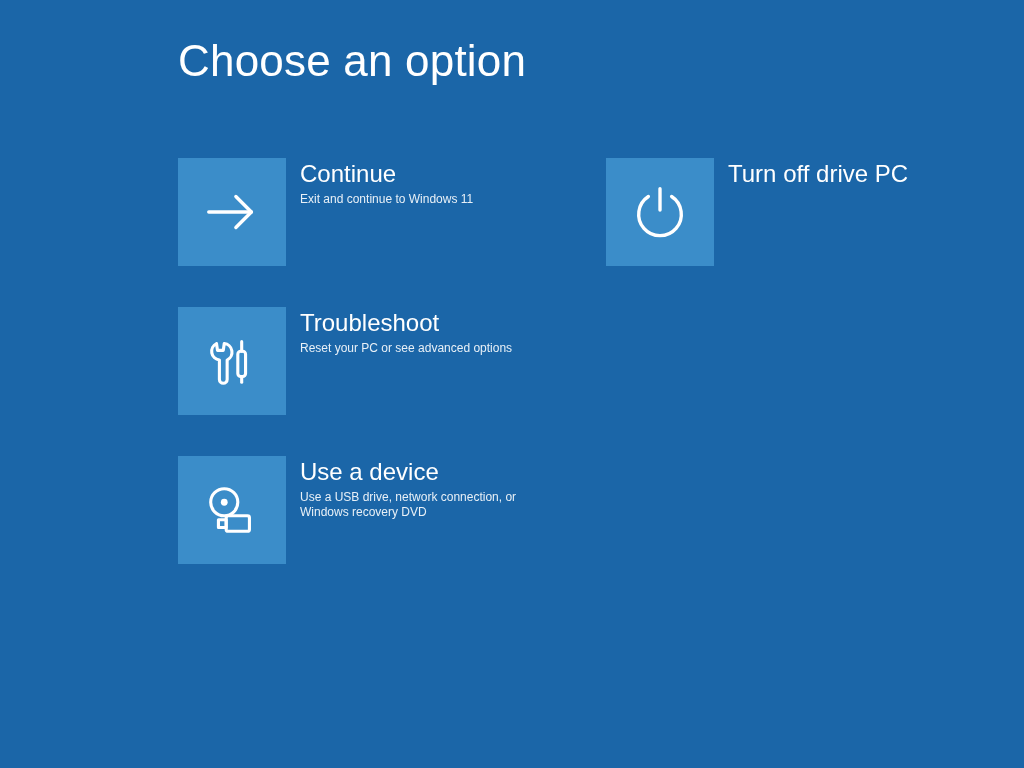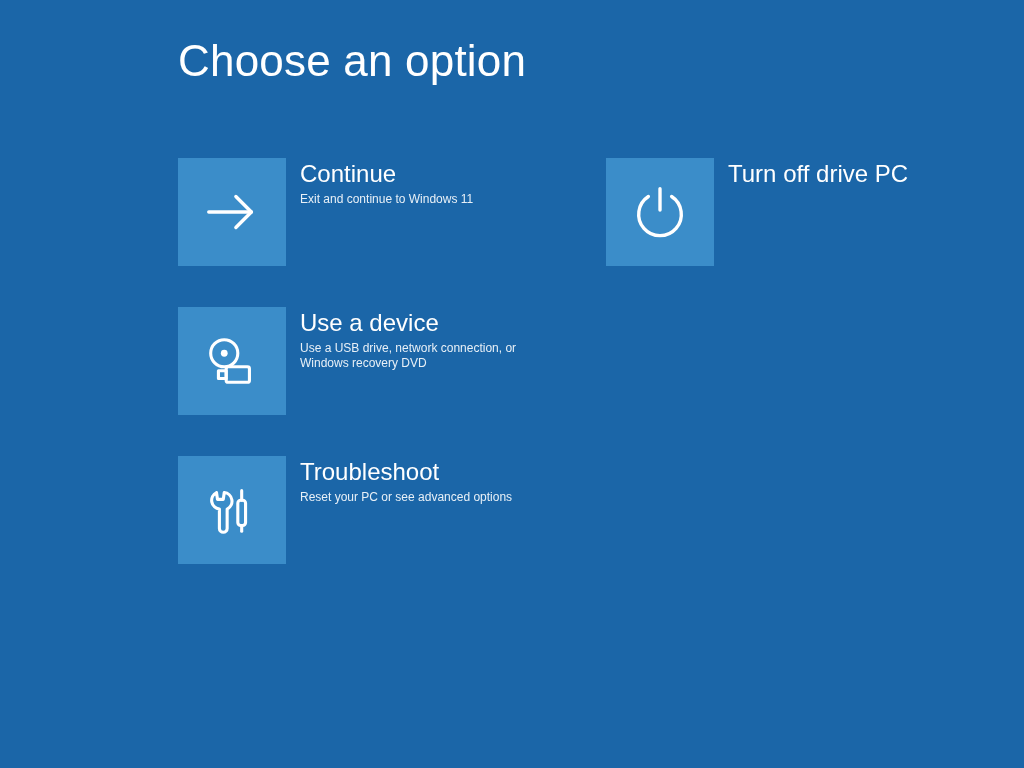--- a/index.html
+++ b/index.html
@@ -98,51 +98,51 @@
           <span class="opt-title">Continue</span>
           <span class="opt-desc">Exit and continue to Windows 11</span>
         </div>
       </div>
 
       <div class="option">
         <div class="tile">
           <span>
             <svg width="62" height="62" viewBox="0 0 64 64" fill="none" stroke="#ffffff" stroke-width="3.2" stroke-linecap="round" stroke-linejoin="round">
 
+              <path d="M22 14 a9 9 0 0 0 3 17 l0 20 a4 4 0 0 0 8 0 l0 -20 a9 9 0 0 0 -3 -17 l-1 7 -6 0 z" transform="translate(-6,0)"></path>
+
+              <line x1="42" y1="12" x2="42" y2="22"></line>
+              <rect x="38" y="22" width="8" height="26" rx="3"></rect>
+              <line x1="42" y1="48" x2="42" y2="54"></line>
+            </svg>
+          </span>
+        </div>
+        <div class="label-block">
+          <span class="opt-title">Troubleshoot</span>
+          <span class="opt-desc">Reset your PC or see advanced options</span>
+        </div>
+      </div>
+
+      <div class="option">
+        <div class="tile">
+          <span>
+            <svg width="62" height="62" viewBox="0 0 64 64" fill="none" stroke="#ffffff" stroke-width="3.2" stroke-linecap="round" stroke-linejoin="round">
+
               <circle cx="24" cy="24" r="14"></circle>
               <circle cx="24" cy="24" r="3.5" fill="#ffffff" stroke="none"></circle>
 
               <rect x="26" y="38" width="24" height="16" rx="2"></rect>
 
               <rect x="18" y="42" width="8" height="8"></rect>
             </svg>
           </span>
         </div>
         <div class="label-block">
           <span class="opt-title">Use a device</span>
           <span class="opt-desc">Use a USB drive, network connection, or Windows recovery DVD</span>
-        </div>
-      </div>
-
-      <div class="option">
-        <div class="tile">
-          <span>
-            <svg width="62" height="62" viewBox="0 0 64 64" fill="none" stroke="#ffffff" stroke-width="3.2" stroke-linecap="round" stroke-linejoin="round">
-
-              <path d="M22 14 a9 9 0 0 0 3 17 l0 20 a4 4 0 0 0 8 0 l0 -20 a9 9 0 0 0 -3 -17 l-1 7 -6 0 z" transform="translate(-6,0)"></path>
-
-              <line x1="42" y1="12" x2="42" y2="22"></line>
-              <rect x="38" y="22" width="8" height="26" rx="3"></rect>
-              <line x1="42" y1="48" x2="42" y2="54"></line>
-            </svg>
-          </span>
-        </div>
-        <div class="label-block">
-          <span class="opt-title">Troubleshoot</span>
-          <span class="opt-desc">Reset your PC or see advanced options</span>
         </div>
       </div>
 
     </div>
 
     <div class="col">
 
       <div class="option">
         <div class="tile">
           <span>

